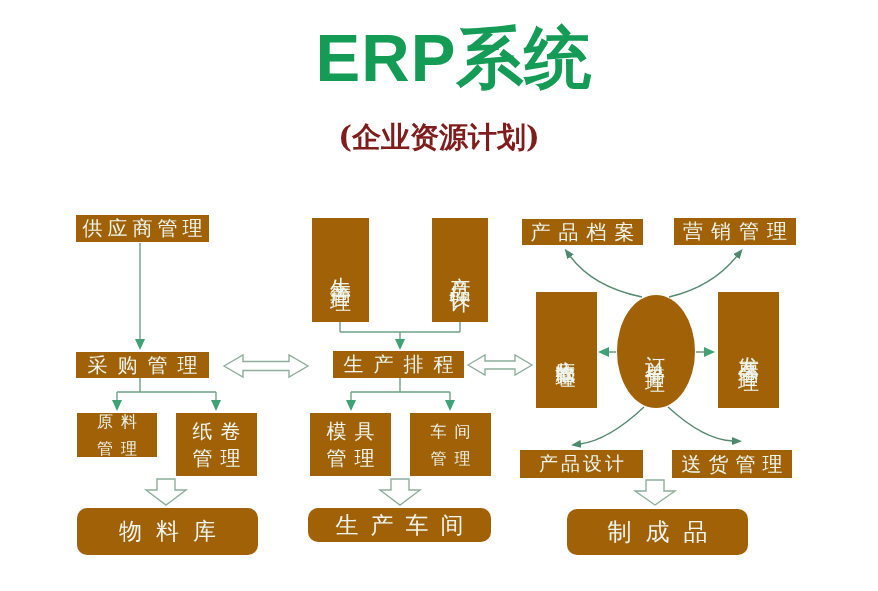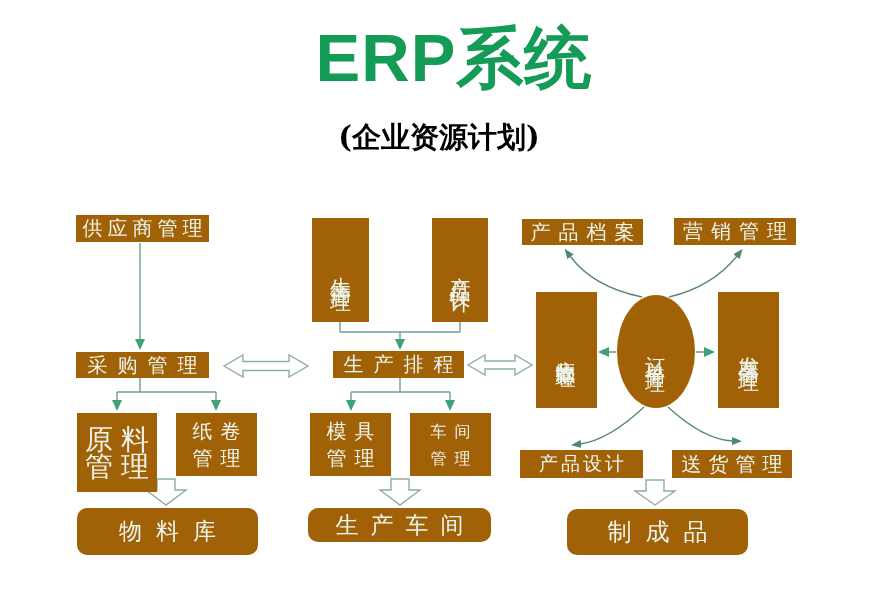--- a/index.html
+++ b/index.html
@@ -2,32 +2,32 @@
 <html><head>
 <meta charset="utf-8">
 <style>
   html,body{margin:0;padding:0;background:#fff;}
   .stage{position:relative;width:878px;height:591px;background:#ffffff;overflow:hidden;
          font-family:"DejaVu Sans",sans-serif;}
   .title{position:absolute;left:0;right:0;top:24px;text-align:center;padding-left:30px;
          font-family:"Liberation Sans",sans-serif;font-weight:800;font-size:67px;
          letter-spacing:1px;color:#149C57;line-height:1.0;}
   .subtitle{position:absolute;left:0;right:0;top:118px;text-align:center;
-         font-family:"DejaVu Serif",serif;font-weight:700;font-size:29px;color:#000000;}
+         font-family:"DejaVu Serif",serif;font-weight:700;font-size:29px;color:#7f1d1d;}
   .box{position:absolute;background:#a16207;color:#EDF5EE;display:flex;align-items:center;
        justify-content:center;font-family:"DejaVu Serif",serif;z-index:2;text-align:center;}
   .rounded{border-radius:10px;}
   .vtext{writing-mode:vertical-rl;text-orientation:upright;}
   .twoline span{display:block;line-height:27px;letter-spacing:8px;text-indent:8px;}
   .ellipse{border-radius:50%;}
   svg.wires{position:absolute;left:0;top:0;z-index:1;pointer-events:none;}
   
   .b-supplier{left:76px;top:215px;width:133px;height:27px;font-size:20px;letter-spacing:5px;text-indent:5px;}
   .b-purchase{left:76px;top:352px;width:133px;height:26px;font-size:20px;letter-spacing:10px;text-indent:10px;}
-  .b-raw{left:77px;top:413px;width:80px;height:79px;font-size:28px;}
+  .b-raw{left:77px;top:413px;width:80px;height:44px;font-size:16px;}
   .b-paper{left:176px;top:413px;width:81px;height:63px;font-size:20px;}
   .b-matstore{left:77px;top:508px;width:181px;height:47px;font-size:23px;letter-spacing:14px;text-indent:14px;}
   .b-prodmgmt{left:312px;top:218px;width:57px;height:104px;font-size:21px;letter-spacing:5px;}
   .b-design{left:432px;top:218px;width:56px;height:104px;font-size:21px;letter-spacing:5px;}
   .b-schedule{left:333px;top:351px;width:131px;height:27px;font-size:20px;letter-spacing:10px;text-indent:10px;}
   .b-mold{left:310px;top:413px;width:81px;height:63px;font-size:20px;justify-content:center;}
   .b-wkshp{left:410px;top:413px;width:81px;height:63px;font-size:16px;}
   .b-prodworkshop{left:308px;top:508px;width:183px;height:34px;font-size:23px;letter-spacing:12px;text-indent:12px;}
   .b-archive{left:522px;top:219px;width:121px;height:26px;font-size:20px;letter-spacing:8px;text-indent:8px;}
   .b-marketing{left:674px;top:218px;width:122px;height:27px;font-size:20px;letter-spacing:8px;text-indent:8px;}

